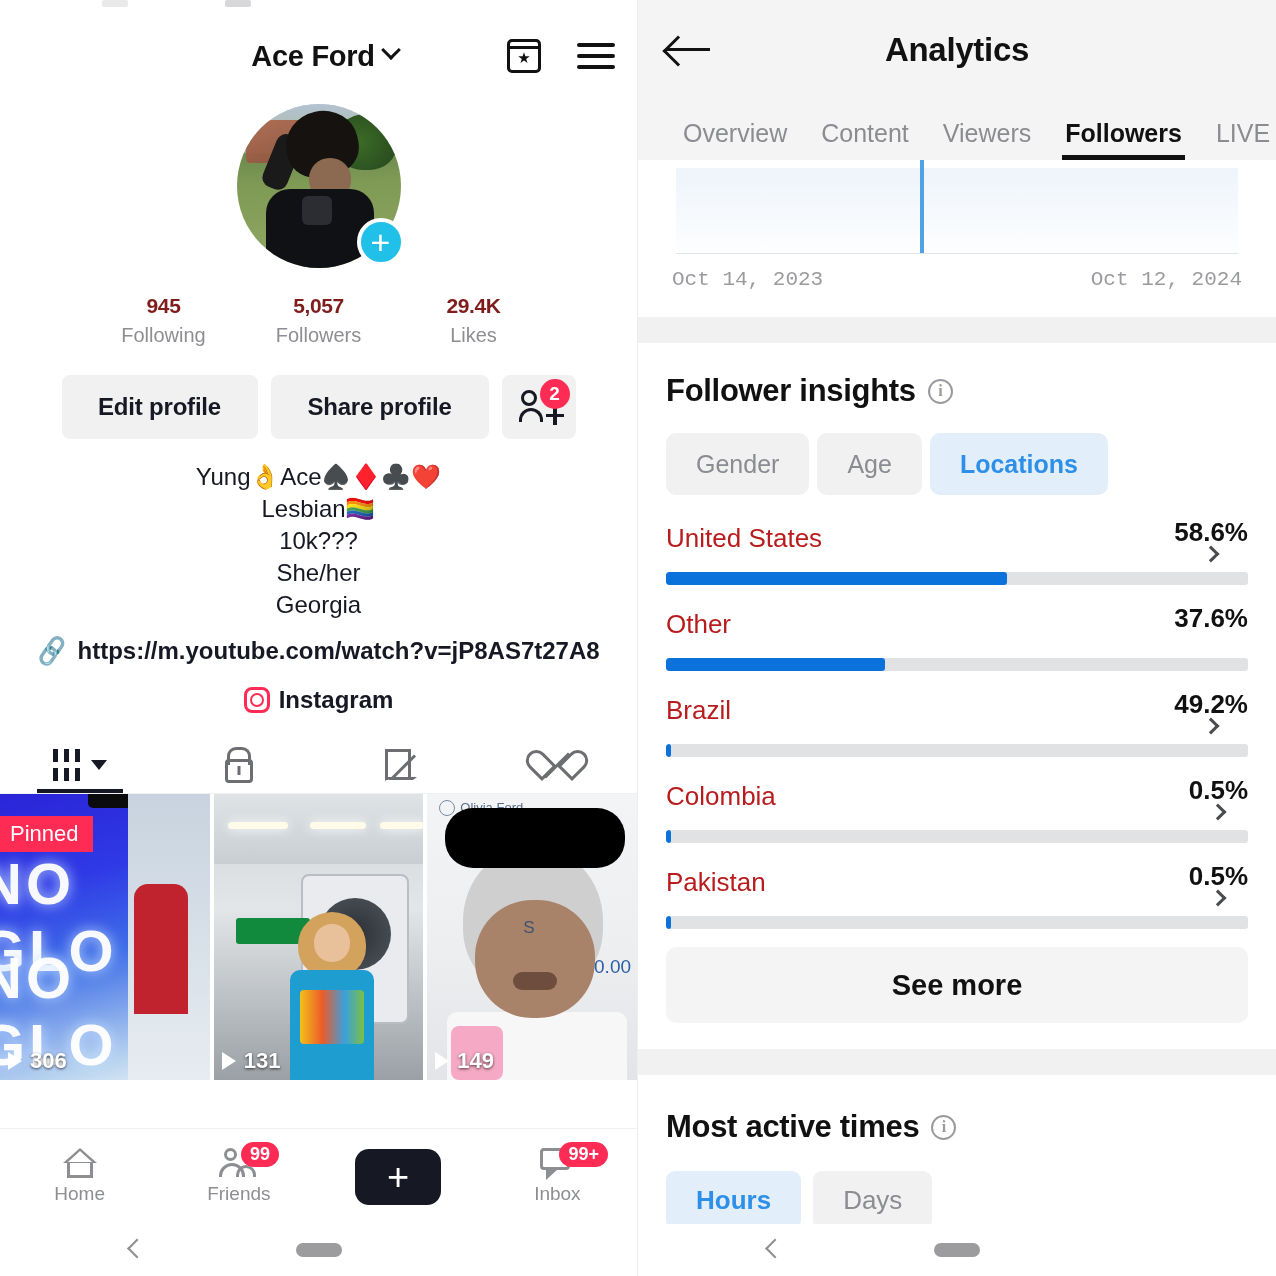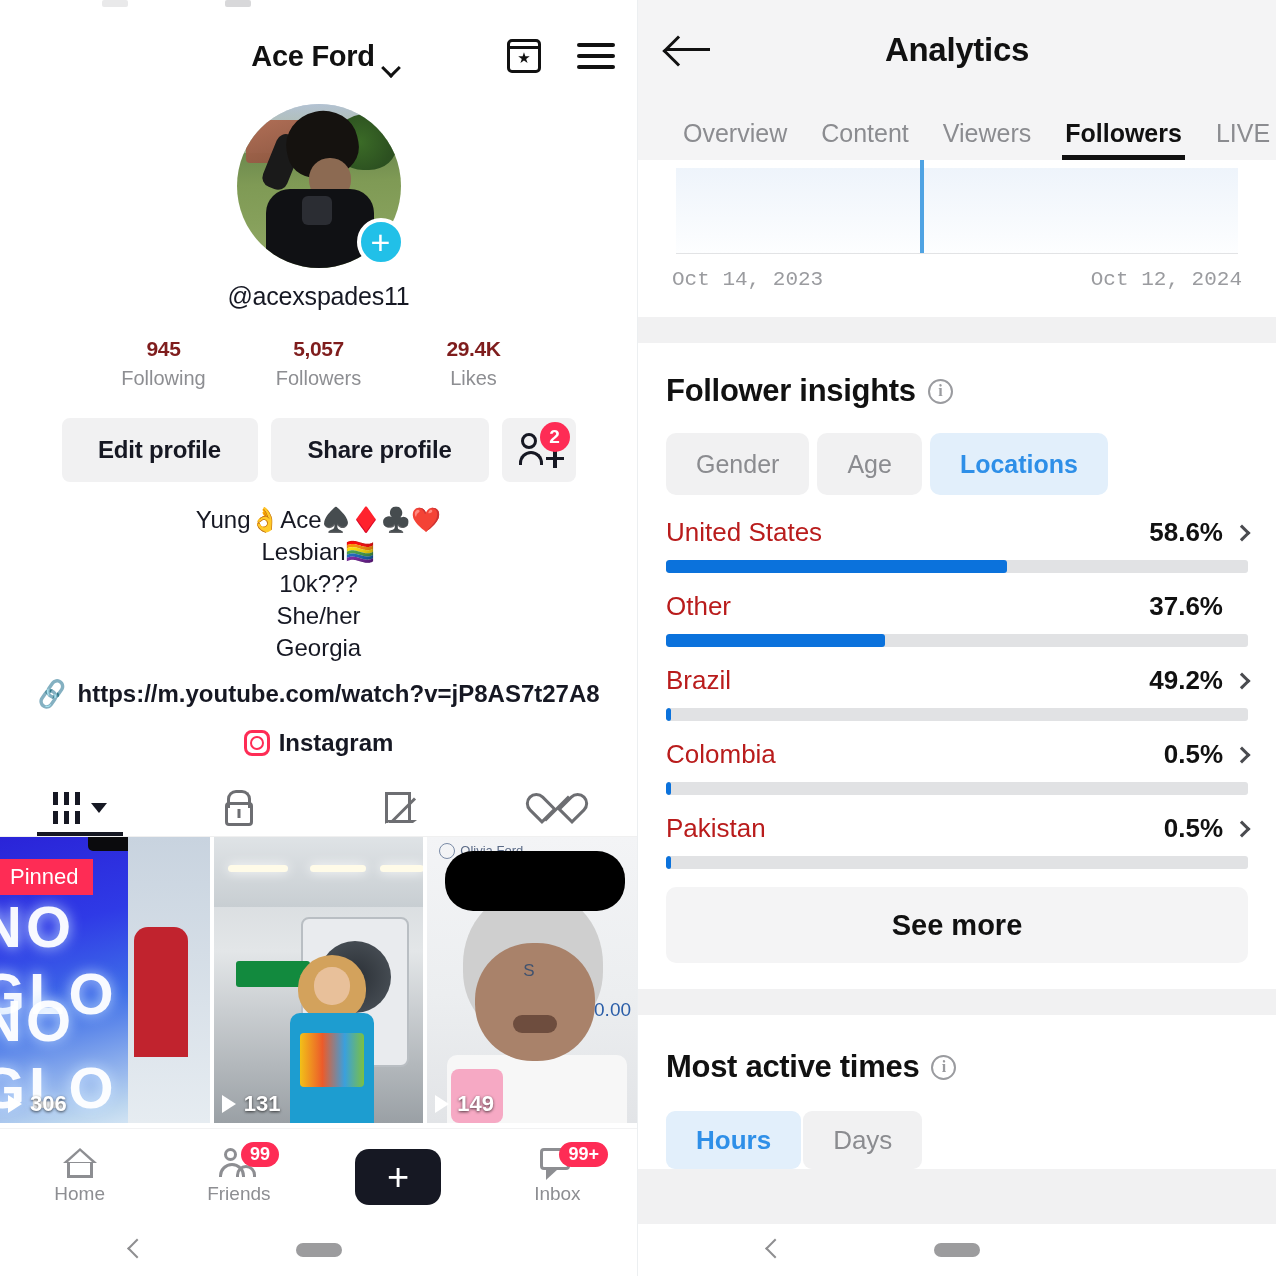--- a/index.html
+++ b/index.html
@@ -20,21 +20,21 @@
   }
   .statusbar-ghost .g1 { left:102px; }
   .statusbar-ghost .g2 { left:225px; background:#d8d8da; }
 
   .profile-header {
     height: 72px; display:flex; align-items:center; justify-content:center;
     position:relative; padding: 0 22px;
   }
   .ph-title {
     font-size: 29px; font-weight: bold; color:#111; letter-spacing:-0.3px;
-    display:flex; align-items:flex-end; gap:8px;margin-left:12px;
+    display:flex; align-items:flex-start; gap:8px;margin-left:12px;
   }
   .chev-d { display:inline-block; width:15px; height:15px; position:relative; top:2px; }
   .chev-d::before{
     content:""; position:absolute; left:1px; top:1px; width:11px; height:11px;
     border-right:3px solid #111; border-bottom:3px solid #111; transform: rotate(45deg);
   }
   .ph-right { position:absolute; right: 22px; top:50%; transform: translateY(-50%); display:flex; align-items:center; gap:36px; }
   .icon-cal { width:34px; height:34px; border:3px solid #111; border-radius:5px; position:relative; }
   .icon-cal::before{ content:""; position:absolute; left:-3px; right:-3px; top:4px; height:3px; background:#111; }
   .icon-cal .star { position:absolute; left:50%; top:55%; transform:translate(-50%,-50%); font-size:15px; line-height:1; color:#111;}
@@ -243,33 +243,33 @@
 
   .seg-row { display:flex; gap:8px; margin-top:24px; }
   .seg { height:62px; border-radius:10px; background:#F1F1F2; color:#8b8c90; font-size:25px;
      display:flex; align-items:center; justify-content:center; padding:0 30px; }
   .seg.active { background:#E2EFFB; color:#2E8FE8; font-weight:bold; }
 
   .loc-list { margin-top:22px; }
   .loc-row { margin-bottom:18px; }
   .loc-top { display:flex; align-items:center; justify-content:space-between; }
   .loc-name { font-size:26px; color:#b91c1c; }
-  .loc-right { display:flex; align-items:center; gap:13px; }
+  .loc-right { display:flex; align-items:center; gap:0;flex-direction:column; }
   .loc-pct { font-size:26px; font-weight:bold; color:#111; }
   .chev-r { width:12px; height:12px; border-right:3px solid #4a4b4f; border-top:3px solid #4a4b4f;
      transform:rotate(45deg); display:inline-block; }
   .chev-r.hidden { visibility:hidden; }
   .loc-track { margin-top:12px; height:13px; background:#E1E2E4; border-radius:3px; overflow:hidden; }
   .loc-fill { height:100%; background:#0B72DC; border-radius:3px; min-width:5px; }
 
   .see-more { margin-top:10px; height:76px; background:#F4F4F5; border-radius:10px;
      display:flex; align-items:center; justify-content:center; font-size:29px; font-weight:bold; color:#111; }
 
   .active-card { padding:34px 28px 0 28px; margin-top:26px; }
-  .hd-row { display:flex; gap:2px; margin-top:26px; }
+  .hd-row { display:flex; gap:12px; margin-top:26px; }
   .hd { height:58px; border-radius:9px; display:flex; align-items:center; justify-content:center;
      padding:0 30px; font-size:26px; }
   .hd.active { background:#E2EFFB; color:#2E8FE8; font-weight:bold; }
   .hd.idle { background:#F1F1F2; color:#8b8c90; }
 </style>
 </head>
 <body>
 
 <div class="screens">
 
@@ -306,21 +306,20 @@
           <div class="armup"></div>
             <div class="hair"></div>
             <div class="face"></div>
           <div class="body"></div>
             <div class="shirt"></div>
         </div>
         <div class="plus">+</div>
       </div>
     </div>
 
-    <div class="handle">@acexspades11</div>
 
     <div class="stats">
       <div class="stat">
         <div class="num">945</div>
         <div class="lbl">Following</div>
       </div>
       <div class="stat">
         <div class="num">5,057</div>
         <div class="lbl">Followers</div>
       </div>

